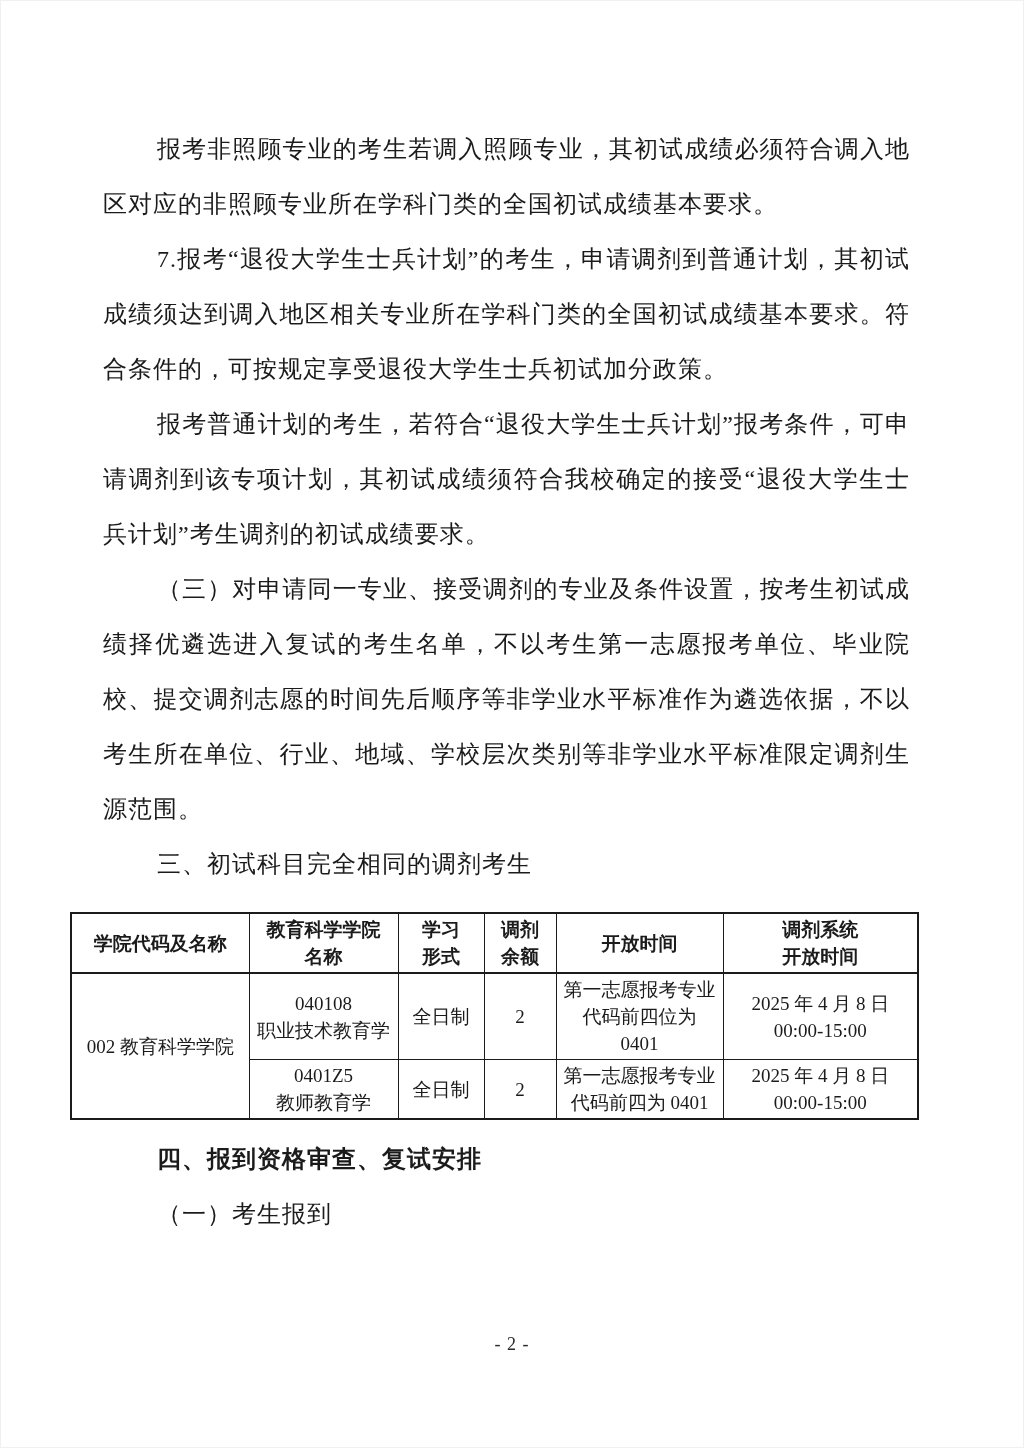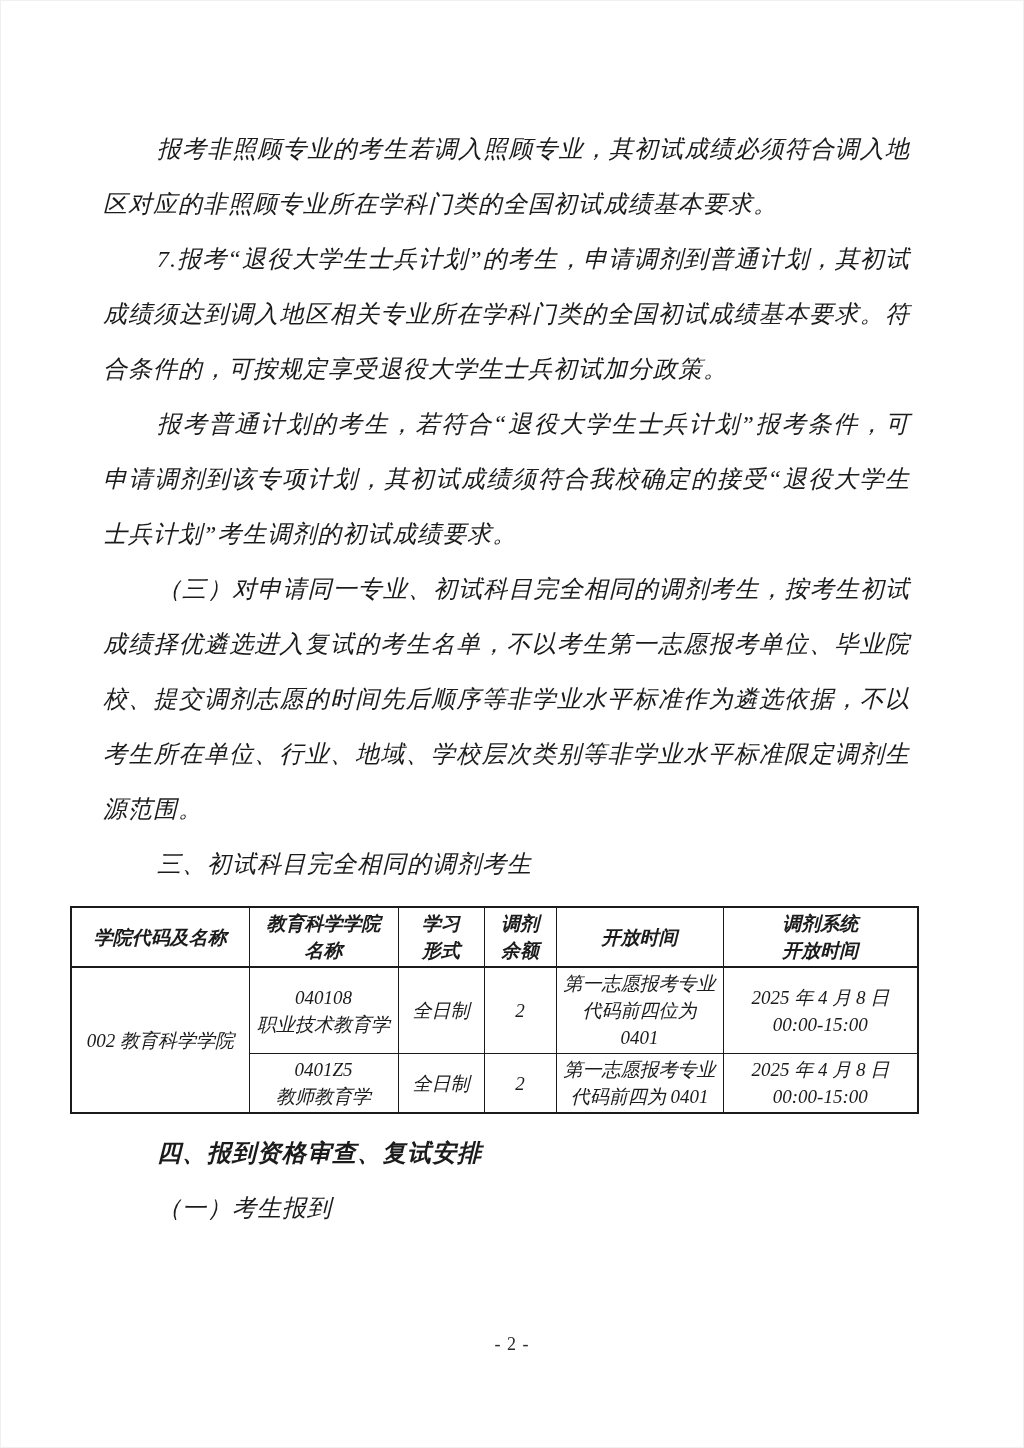--- a/index.html
+++ b/index.html
@@ -19,36 +19,35 @@
   }
   .content {
     position: absolute;
     left: 103px;
     top: 122px;
     width: 807px;
     font-size: 24px;
     line-height: 55px;
     text-align: justify;
     text-justify: inter-ideograph;
-    font-style: italic;
   }
   .content p {
     margin: 0;
     text-indent: 54px;
     letter-spacing: 1px;
   }
   .h-bold {
     font-weight: bold;
   }
   table.sched {
     border-collapse: collapse;
     table-layout: fixed;
     width: 847px;
     margin-left: -33px;
-    margin-top: 14px;
+    margin-top: 20px;
     border: 2px solid #1b1b1b;
     text-align: center;
   }
   table.sched th,
   table.sched td {
     border: 1px solid #1b1b1b;
     vertical-align: middle;
     text-align: center;
     font-size: 19px;
     line-height: 27px;
@@ -78,21 +77,21 @@
   }
 </style>
 </head>
 <body>
 
 <div class="page">
   <div class="content">
     <p>报考非照顾专业的考生若调入照顾专业，其初试成绩必须符合调入地区对应的非照顾专业所在学科门类的全国初试成绩基本要求。</p>
     <p>7.报考“退役大学生士兵计划”的考生，申请调剂到普通计划，其初试成绩须达到调入地区相关专业所在学科门类的全国初试成绩基本要求。符合条件的，可按规定享受退役大学生士兵初试加分政策。</p>
     <p>报考普通计划的考生，若符合“退役大学生士兵计划”报考条件，可申请调剂到该专项计划，其初试成绩须符合我校确定的接受“退役大学生士兵计划”考生调剂的初试成绩要求。</p>
-    <p>（三）对申请同一专业、初试科目完全相同的调剂考生，按考生初试成绩择优遴选进入复试的考生名单，不以考生第一志愿报考单位、毕业院校、提交调剂志愿的时间先后顺序等非学业水平标准作为遴选依据，不以考生所在单位、行业、地域、学校层次类别等非学业水平标准限定调剂生源范围。</p>
+    <p>（三）对申请同一专业、接受调剂的专业及条件设置，按考生初试成绩择优遴选进入复试的考生名单，不以考生第一志愿报考单位、毕业院校、提交调剂志愿的时间先后顺序等非学业水平标准作为遴选依据，不以考生所在单位、行业、地域、学校层次类别等非学业水平标准限定调剂生源范围。</p>
     <p>三、初试科目完全相同的调剂考生</p>
 
     <table class="sched">
       <colgroup>
         <col style="width:178px">
         <col style="width:149px">
         <col style="width:86px">
         <col style="width:72px">
         <col style="width:167px">
         <col style="width:195px">

